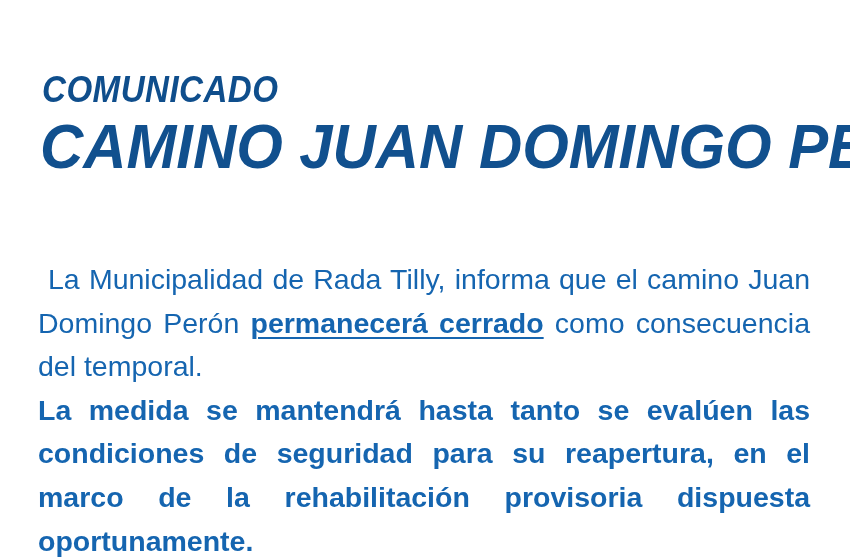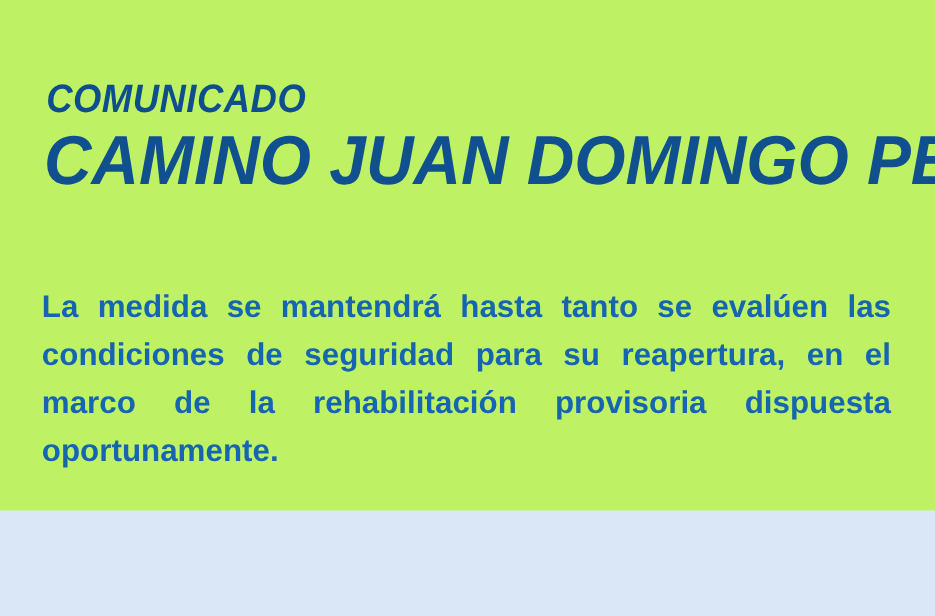--- a/index.html
+++ b/index.html
@@ -9,22 +9,22 @@
   body {
     width: 850px;
     height: 560px;
     overflow: hidden;
     background: #d9e7f7;
     font-family: "Liberation Sans", sans-serif;
   }
   .poster {
     position: relative;
     width: 850px;
-    height: 464px;
-    background: #bef264;
+    height: 560px;
+    background: #ffffff;
     box-sizing: border-box;
   }
   .header-block {
     position: absolute;
     left: 40px;
     top: 72px;
     width: 790px;
   }
   .kicker {
     font-family: "Liberation Sans", sans-serif;
@@ -89,17 +89,18 @@
 <body>
 
 <div class="poster">
 
   <div class="header-block">
     <div class="kicker">COMUNICADO</div>
     <h1 class="headline">CAMINO JUAN DOMINGO PERÓN</h1>
   </div>
 
   <div class="body-block">
+    <p class="para first"><span> La Municipalidad de Rada Tilly, informa que el camino Juan Domingo Perón </span><span class="underline-strong">permanecerá cerrado</span><span> como consecuencia del temporal.</span></p>
     <p class="para second">La medida se mantendrá hasta tanto se evalúen las condiciones de seguridad para su reapertura, en el marco de la rehabilitación provisoria dispuesta oportunamente.</p>
   </div>
 
   <div class="clip-bottom"></div>
 </div>
 
 </body></html>

